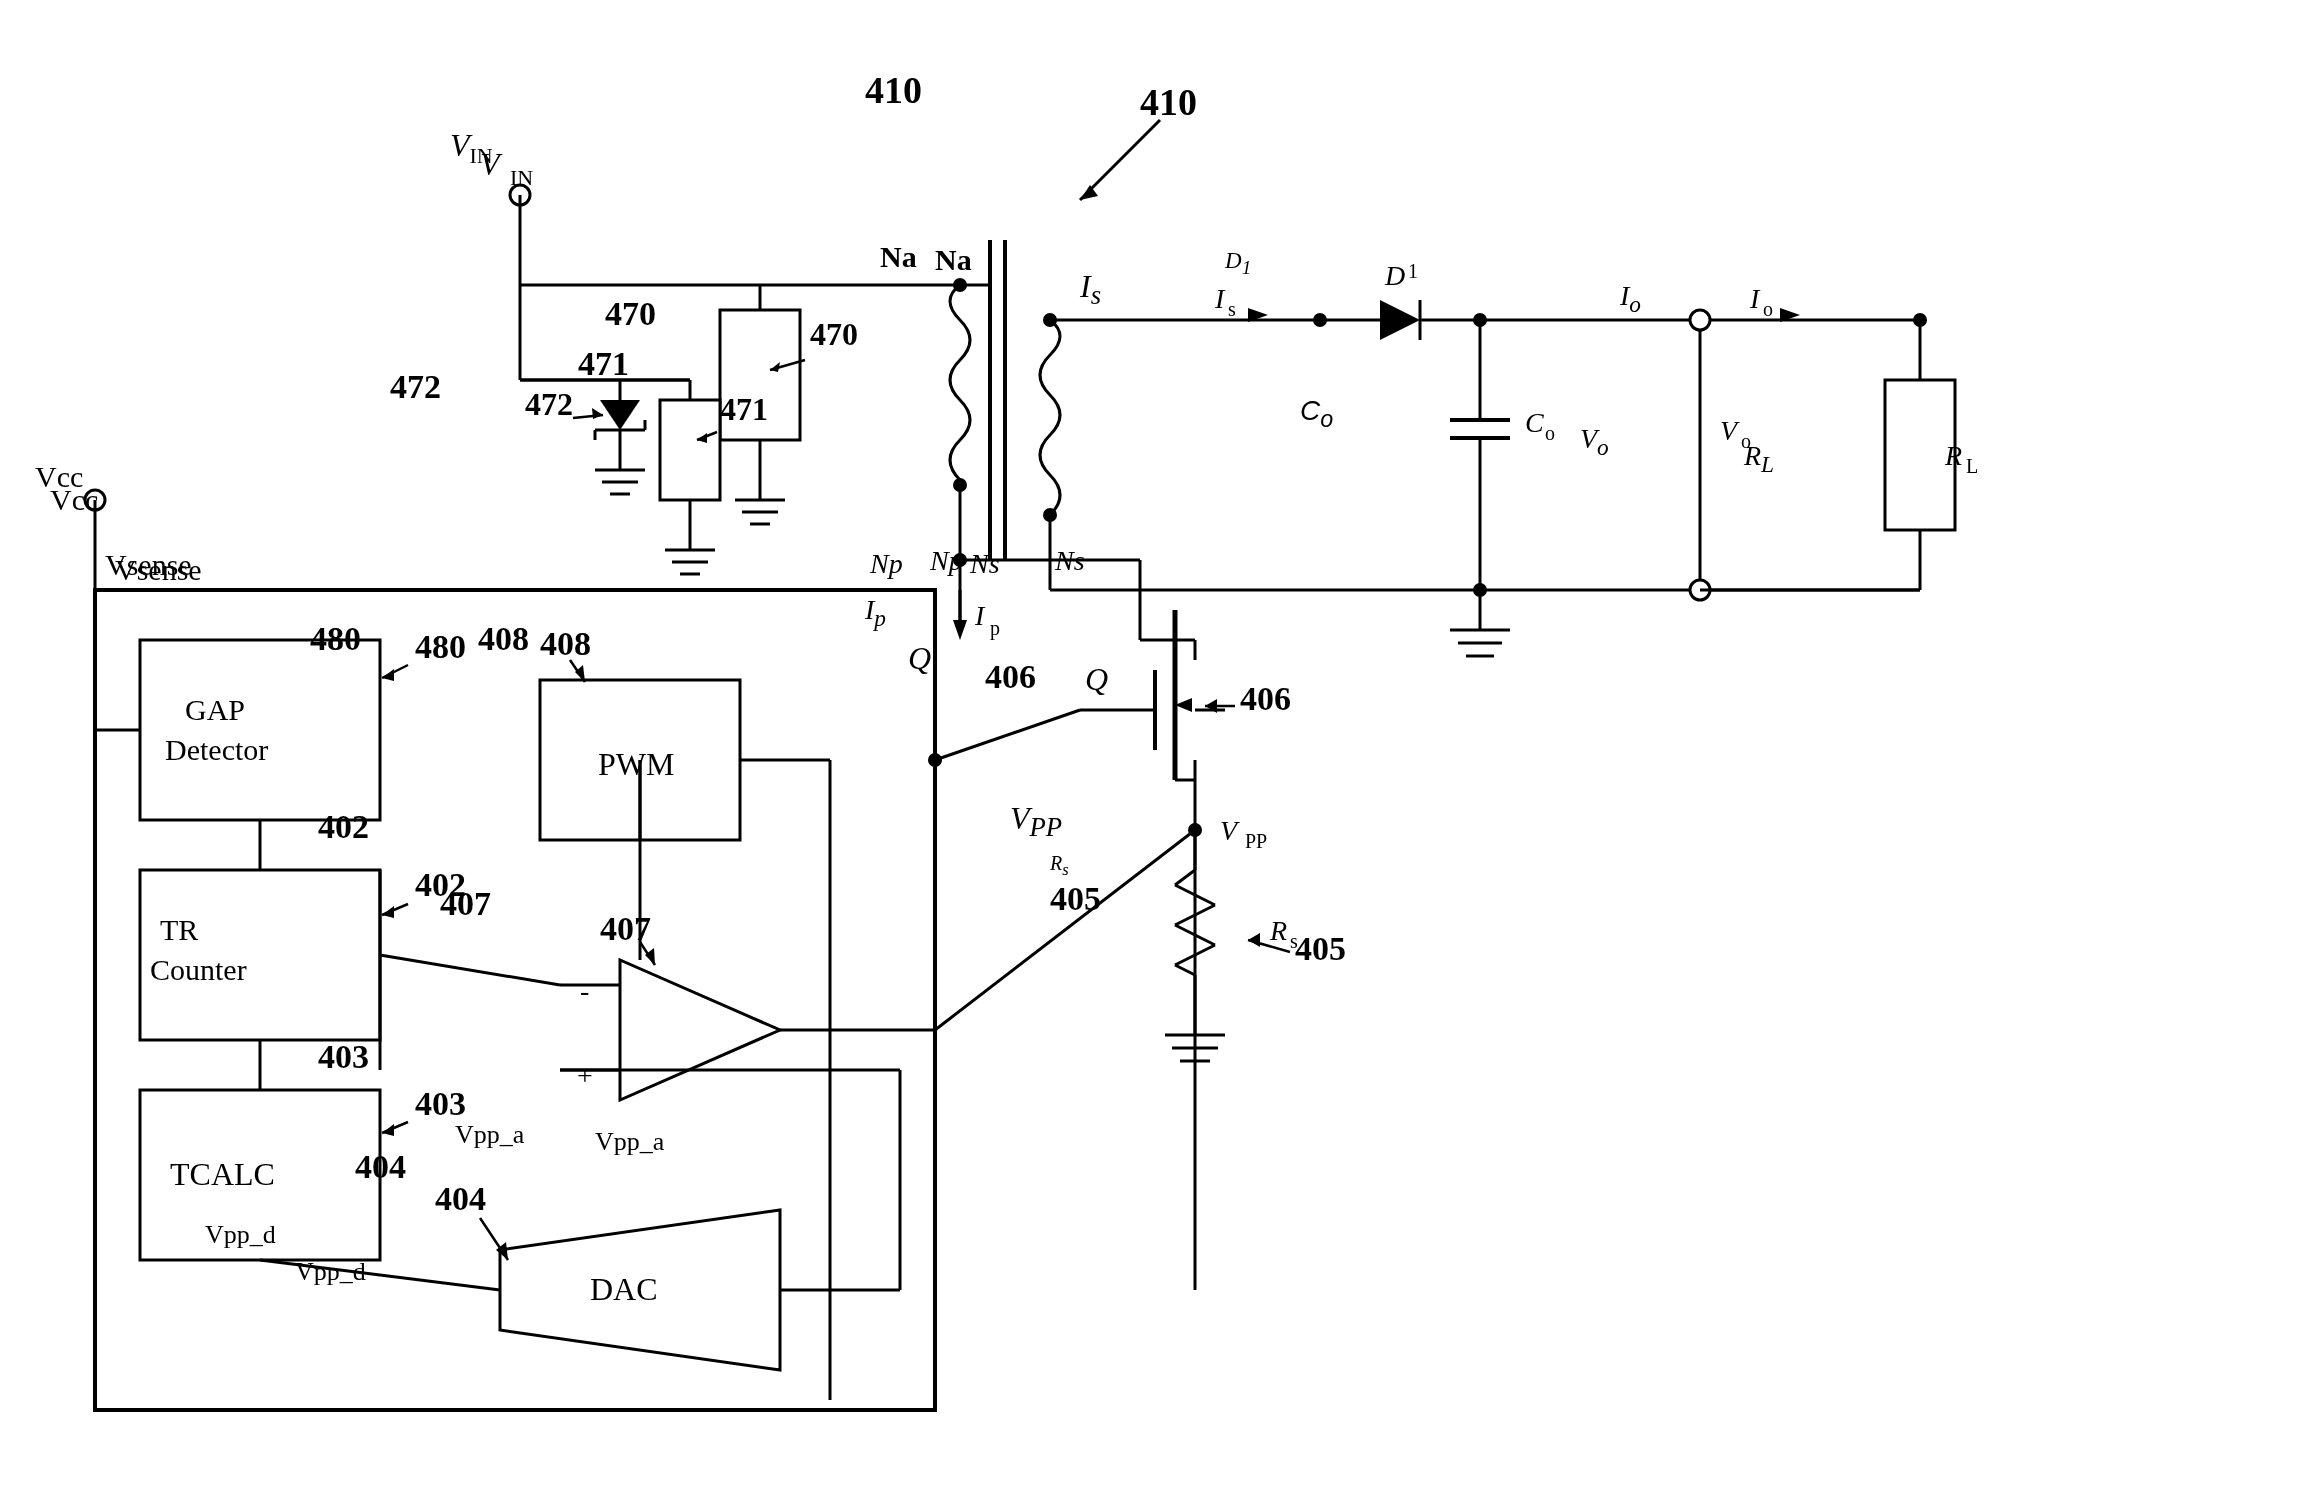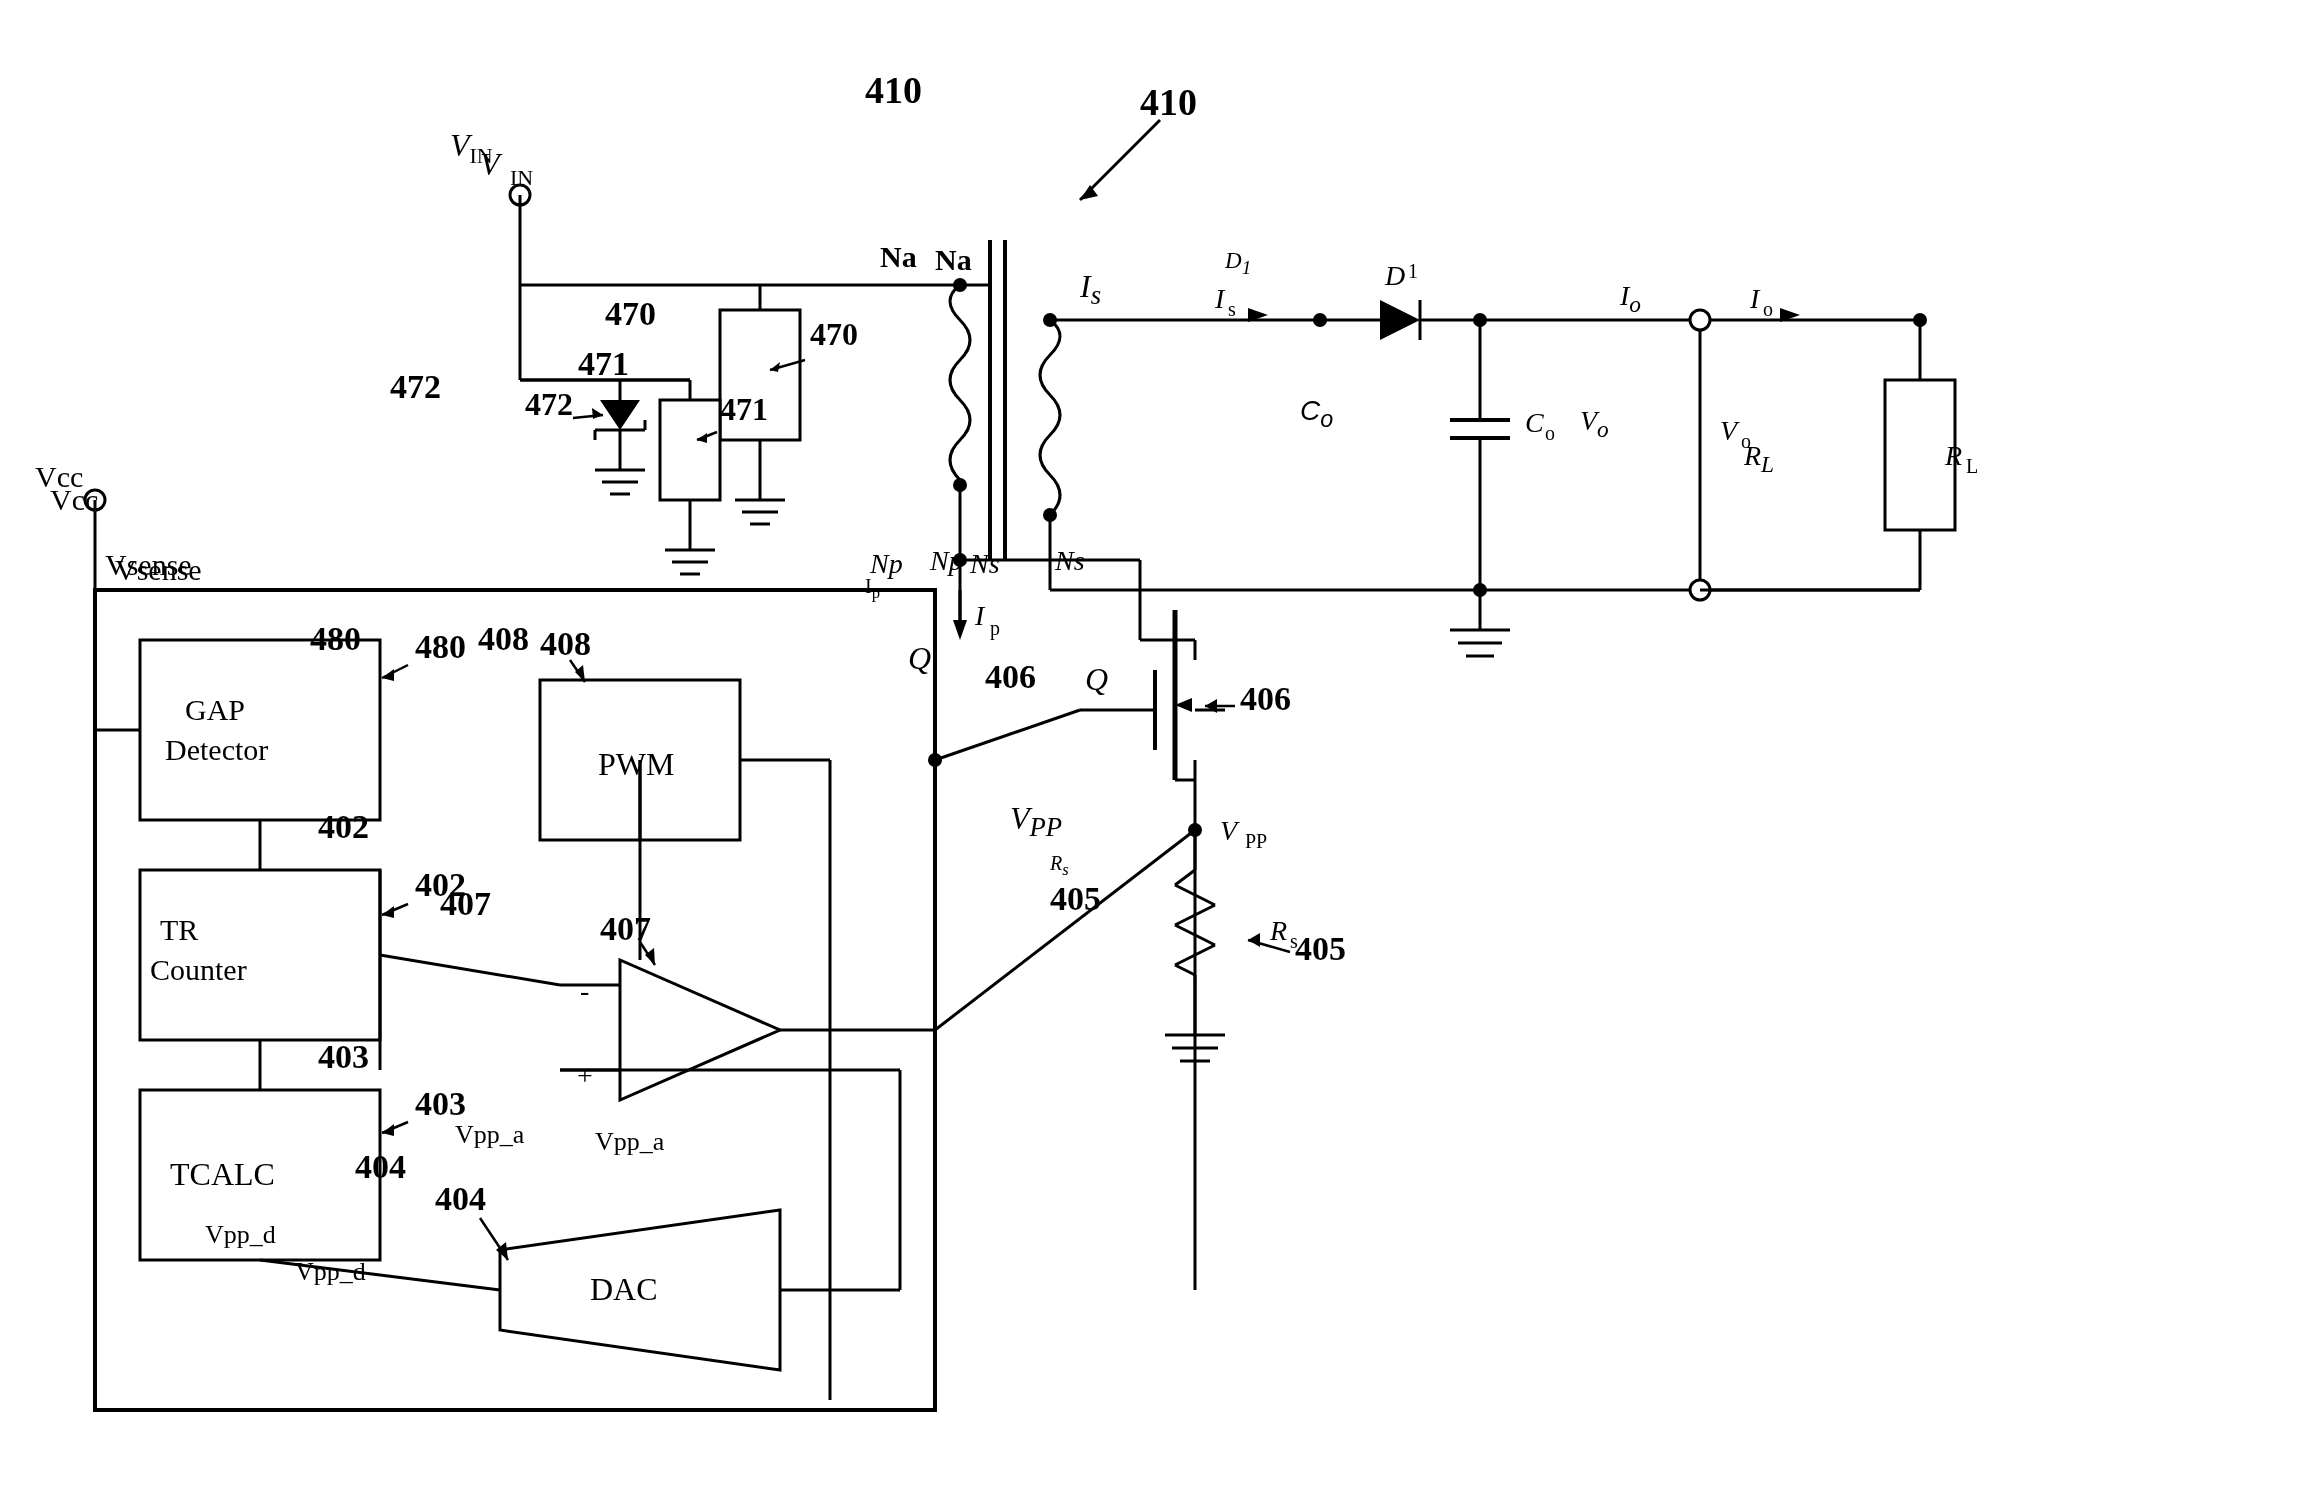--- a/index.html
+++ b/index.html
@@ -356,25 +356,25 @@
   <div style="position:absolute; top:548px; left:105px; font-family:'Times New Roman',serif; font-size:30px;">Vsense</div>
 
   <div style="position:absolute; top:240px; left:880px; font-family:'Times New Roman',serif; font-size:30px; font-weight:bold;">Na</div>
 
   <div style="position:absolute; top:548px; left:870px; font-family:'Times New Roman',serif; font-size:28px; font-style:italic;">Np</div>
 
   <div style="position:absolute; top:548px; left:970px; font-family:'Times New Roman',serif; font-size:28px; font-style:italic;">Ns</div>
 
   <div style="position:absolute; top:268px; left:1080px; font-family:'Times New Roman',serif; font-size:32px; font-style:italic;">I<sub>s</sub></div>
 
-  <div style="position:absolute; top:575px; left:865px; font-family:'Times New Roman',serif; font-size:20px; ">I<sub>p</sub></div>
+  <div style="position:absolute; top:594px; left:865px; font-family:'Times New Roman',serif; font-size:28px; font-style:italic;">I<sub>p</sub></div>
 
   <div style="position:absolute; top:268px; left:1620px; font-family:'Times New Roman',serif; font-size:28px; font-style:italic;margin-top:12px;">I<sub>o</sub></div>
 
-  <div style="position:absolute; top:405px; left:1580px; font-family:'Times New Roman',serif; font-size:28px; font-style:italic;">V<sub>o</sub></div>
+  <div style="position:absolute; top:423px; left:1580px; font-family:'Times New Roman',serif; font-size:28px; font-style:italic;">V<sub>o</sub></div>
 
   <div style="position:absolute; top:248px; left:1225px; font-family:'Times New Roman',serif; font-size:23px; font-style:italic;">D<sub>1</sub></div>
 
   <div style="position:absolute; top:395px; left:1300px; font-family:Liberation Sans, sans-serif; font-size:28px; font-style:italic;">C<sub>o</sub></div>
 
   <div style="position:absolute; top:440px; left:1720px; font-family:'Times New Roman',serif; font-size:28px; font-style:italic;margin-left:24px;">R<sub>L</sub></div>
 
   <div style="position:absolute; top:852px; left:1050px; font-family:'Times New Roman',serif; font-size:20px; font-style:italic;">R<sub>s</sub></div>
 
   <div style="position:absolute; top:640px; left:908px; font-family:'Times New Roman',serif; font-size:32px; font-style:italic;">Q</div>

